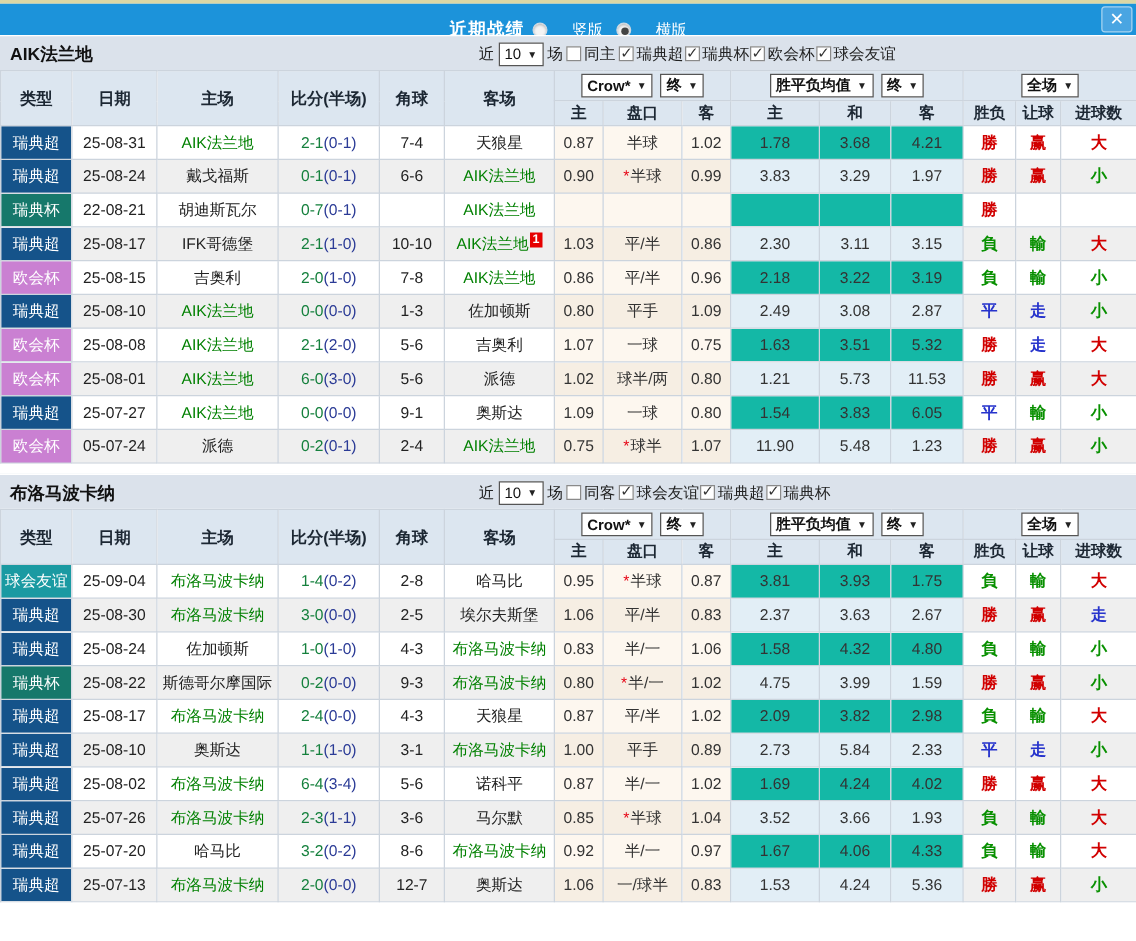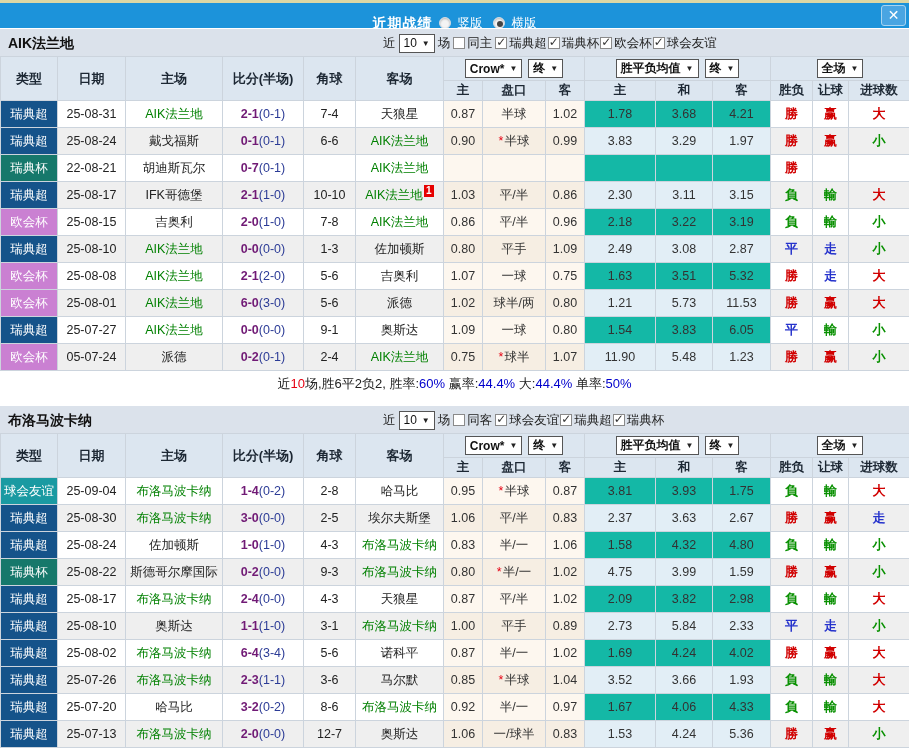--- a/index.html
+++ b/index.html
@@ -8,24 +8,24 @@
     width: 909px;
     font-family: "Liberation Sans", "DejaVu Sans", sans-serif;
     background: #ffffff;
     color: #222;
   }
   .top-strip { height:3px; background:#dcd7a4; }
   .top-bar {
     height:25px; background:#1c93da; position:relative;
     display:flex; align-items:center; justify-content:center;
   }
-  .top-center { display:flex; align-items:flex-start; gap:6px; color:#fff;margin-top:16px; }
+  .top-center { display:flex; align-items:flex-end; gap:6px; color:#fff;margin-top:16px; }
   .top-title { font-weight:bold; font-size:14px; letter-spacing:1px; }
   .radio-group { display:flex; align-items:center; gap:10px; font-size:12.5px; }
-  .radio-opt { display:flex; align-items:center; gap:7px; cursor:pointer; }
+  .radio-opt { display:flex; align-items:center; gap:20px; cursor:pointer; }
   .radio {
     width:12px; height:12px; border-radius:50%;
     background:#f4f4f4; border:1px solid #cfd8e0;
     display:inline-block; position:relative;
     box-shadow: inset 0 1px 2px rgba(0,0,0,.25);
   }
   .radio.checked::after {
     content:""; position:absolute; left:3px; top:3px;
     width:6px; height:6px; border-radius:50%; background:#444;
   }
@@ -77,21 +77,21 @@
   tr.shdr th { height:20px; font-size:12.5px; }
   .hdr-sel { display:flex; align-items:center; justify-content:center; gap:6px; }
   tbody td { height:27px; font-size:12.5px; color:#222; background:#fff; }
   tr.even td { background:#efefef; }
   td.crow { background:#fdf7ef; color:#333; }
   tr.even td.crow { background:#f6eee3; }
   td.avg { background:#14b8a6; color:#333; }
   tr.even td.avg { background:#e2eef6; }
   td.type { color:#fff; font-size:12.5px; }
   .team-focus { color:#008000; }
-  .score-ft { color:#701a75;font-weight:bold; }
+  .score-ft { color:#15803d; }
   .score-ht { color:#2b3b96; }
   .star { color:#e60012; margin-right:1px; }
   td.res { font-weight:bold; font-size:13px; }
   .res-r { color:#d10000; }
   .res-g { color:#089000; }
   .res-b { color:#2633cc; }
   .red-badge {
     display:inline-block; background:#e60000; color:#fff;
     font-size:10px; line-height:12px; min-width:10px; padding:0 1px;
     vertical-align:super; margin-left:1px; font-weight:bold;
@@ -398,21 +398,20 @@
           <td class="crow">1.07</td>
           <td class="avg">11.90</td>
           <td class="avg">5.48</td>
           <td class="avg">1.23</td>
           <td class="res res-r">勝</td>
           <td class="res res-r">赢</td>
           <td class="res res-g">小</td>
         </tr>
       </tbody>
   </table>
-  <div class="summary"><span class="sum-d">近</span><span class="sum-r">10</span><span class="sum-d">场,胜6平2负2, 胜率:</span><span class="sum-b">60%</span><span class="sum-d"> 赢率:</span><span class="sum-b">44.4%</span><span class="sum-d"> 大:</span><span class="sum-b">44.4%</span><span class="sum-d"> 单率:</span><span class="sum-b">50%</span></div>
 </div>
 
 <div class="gap"></div>
 
 <div class="section">
   <div class="section-header">
     <span class="sec-title">布洛马波卡纳</span>
     <span class="controls">
       <span>近</span>
       <span class="selbox">

